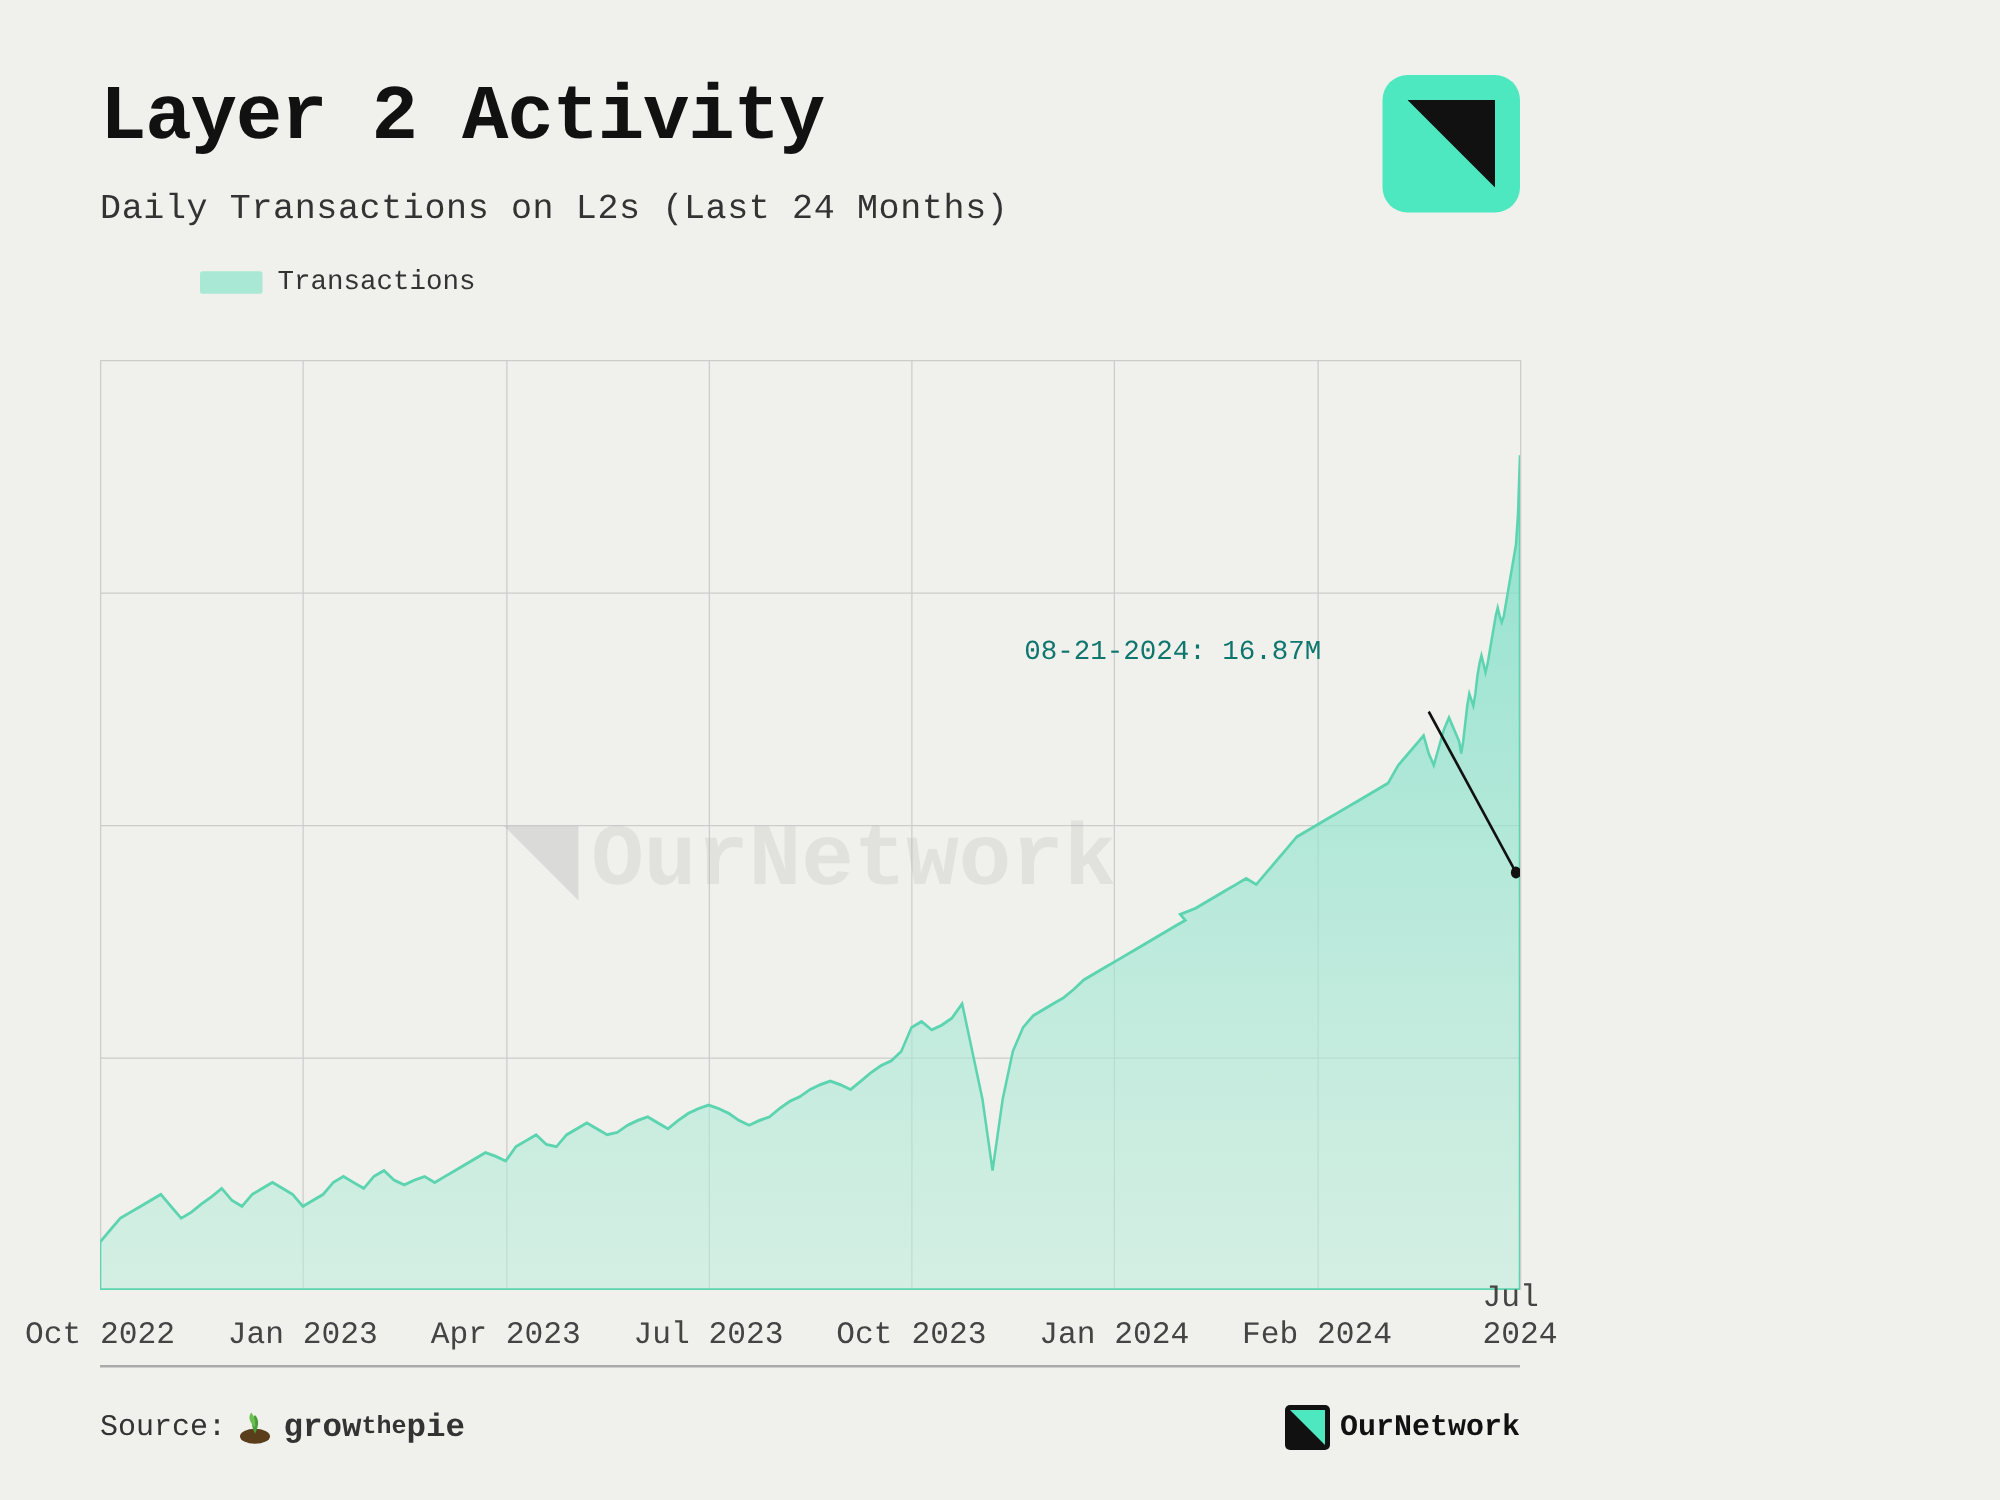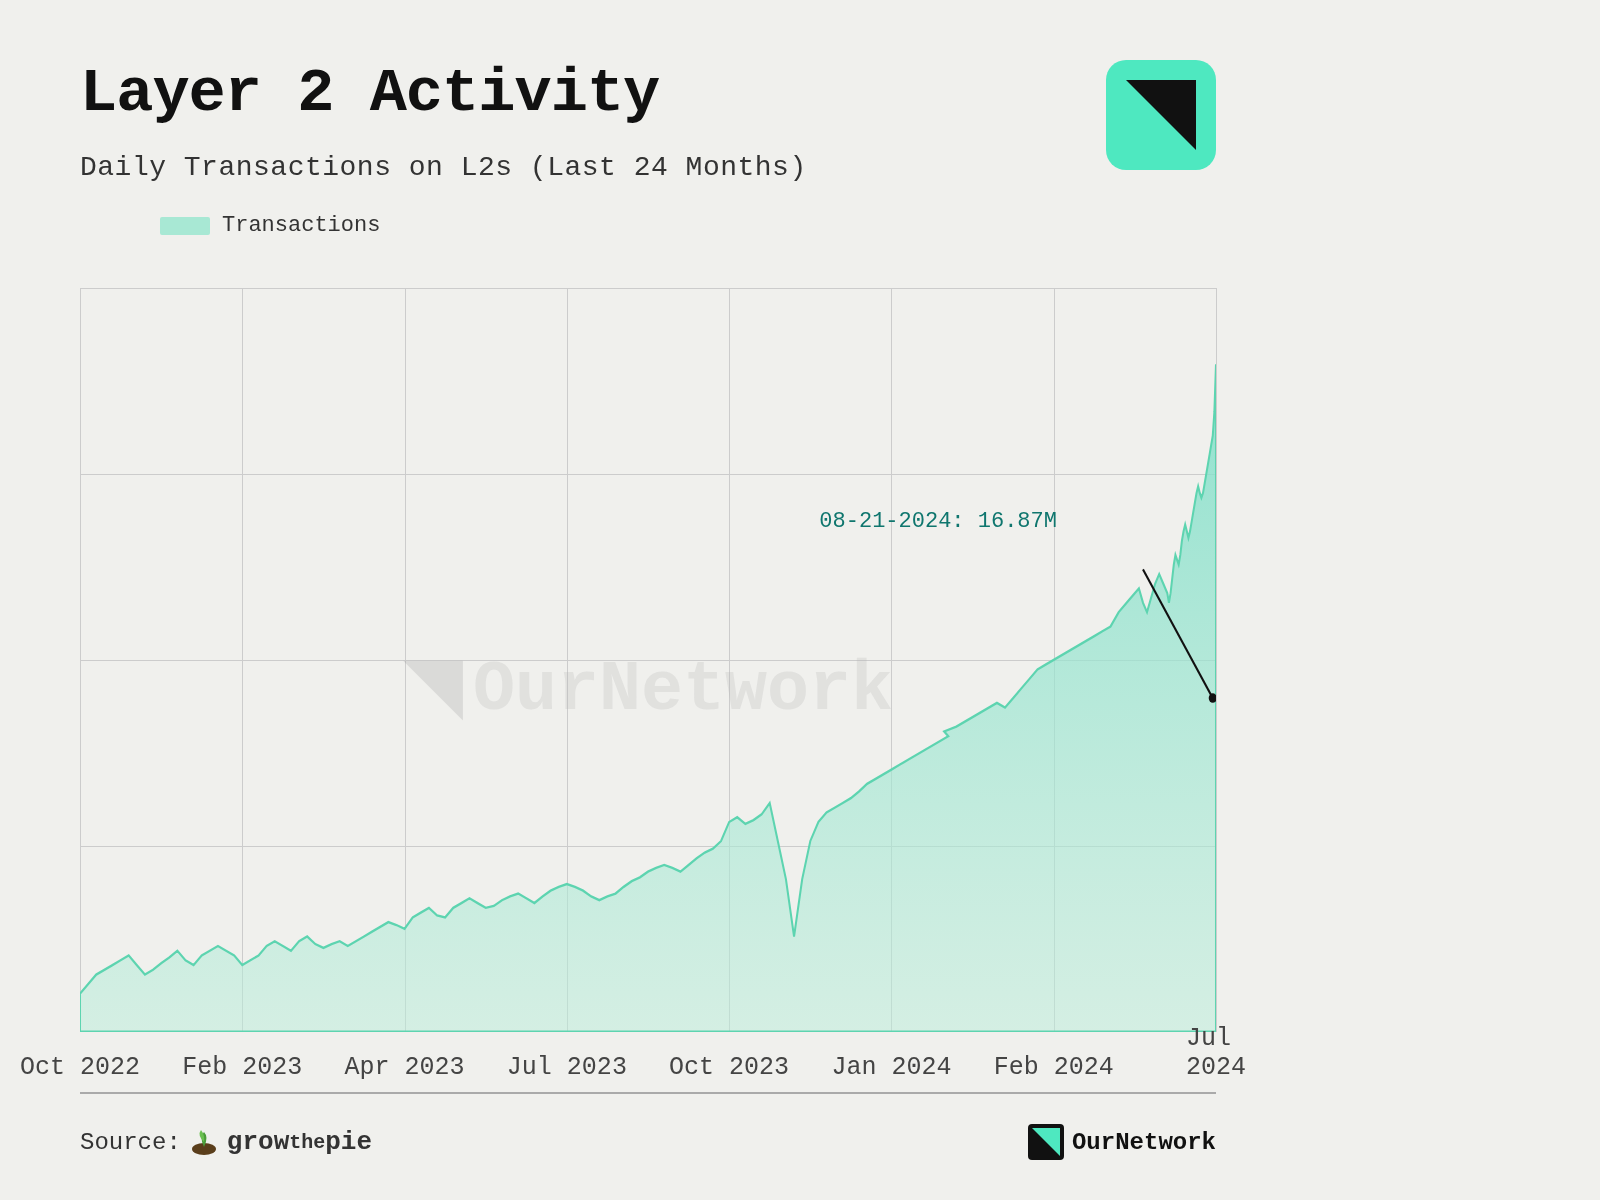--- a/index.html
+++ b/index.html
@@ -300,21 +300,21 @@
 
         <div style="position:absolute; top: 26%; right: 14%; font-size:22px; font-family:'Courier New',monospace; color:#0f766e; white-space:nowrap;margin-top:12px;">08-21-2024:  16.87M</div>
 
         <svg style="position:absolute;top:0;left:0;width:100%;height:calc(100% - 60px);pointer-events:none;" viewBox="0 0 1400 780" preserveAspectRatio="none">
           <line x1="1310" y1="295" x2="1396" y2="430" stroke="#111" stroke-width="2.5"></line>
           <circle cx="1396" cy="430" r="5" fill="#111"></circle>
         </svg>
 
         <div class="x-axis">
           <span class="x-label" style="left: 0%">Oct 2022</span>
-          <span class="x-label" style="left: 14.28%">Feb 2023</span>
+          <span class="x-label" style="left: 14.28%">Jan 2023</span>
           <span class="x-label" style="left: 28.57%">Apr 2023</span>
           <span class="x-label" style="left: 42.86%">Jul 2023</span>
           <span class="x-label" style="left: 57.14%">Oct 2023</span>
           <span class="x-label" style="left: 71.43%">Jan 2024</span>
           <span class="x-label" style="left: 85.71%">Feb 2024</span>
           <span class="x-label" style="left: 100%">Jul 2024</span>
         </div>
       </div>
     </div>
   </div>

